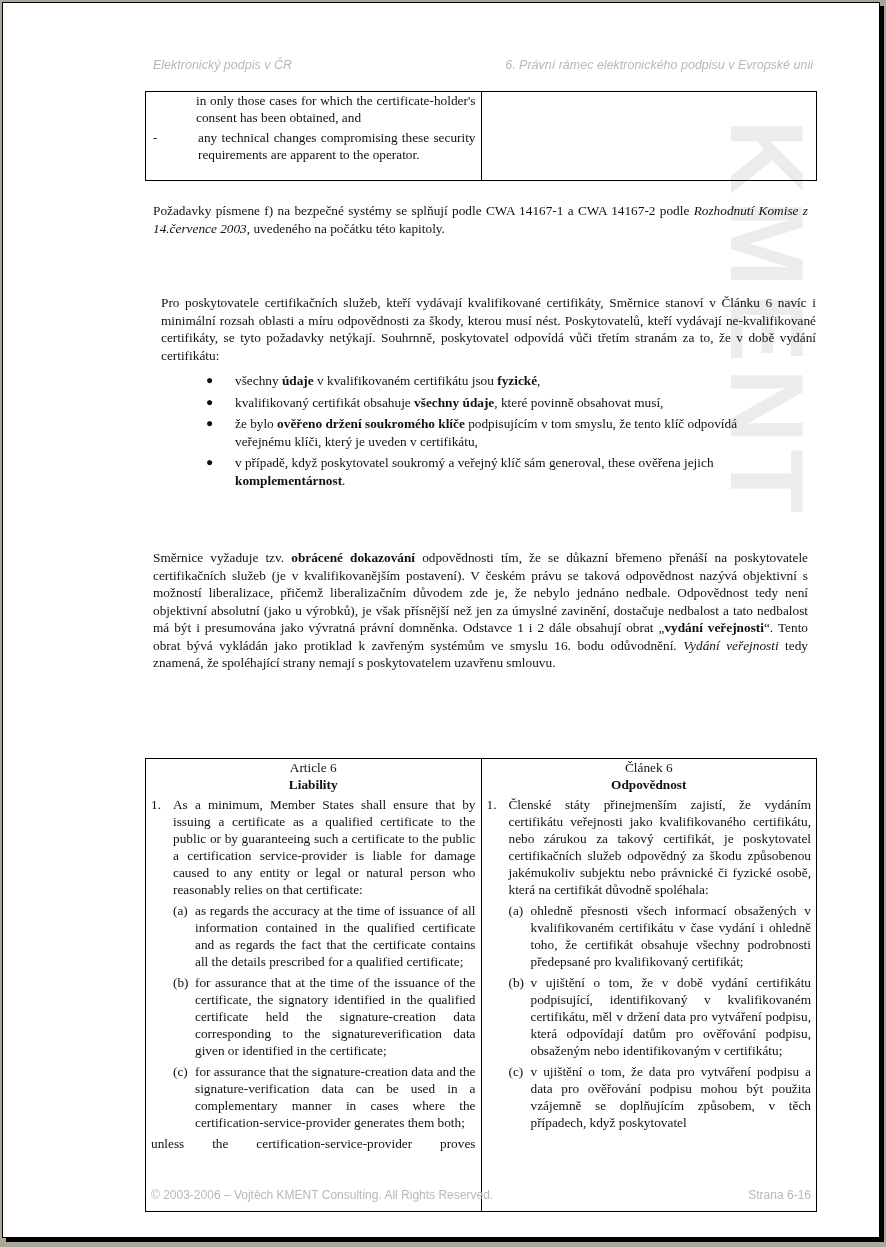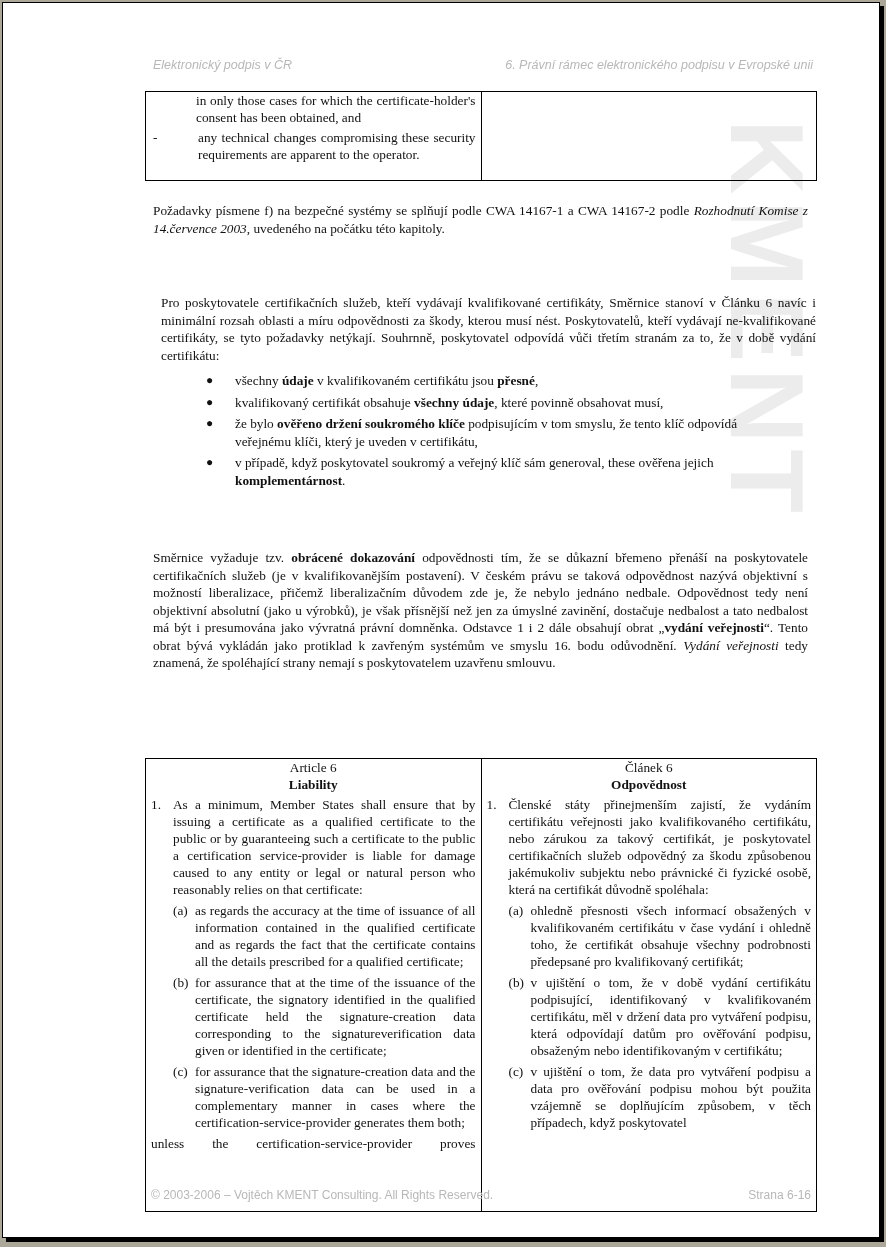--- a/index.html
+++ b/index.html
@@ -144,21 +144,21 @@
       </table>
 
     <div class="para p1">
       <span>Požadavky písmene f) na bezpečné systémy se splňují podle CWA 14167-1 a CWA 14167-2 podle </span><i>Rozhodnutí Komise z 14.července 2003</i><span>, uvedeného na počátku této kapitoly.</span>
     </div>
 
 
     <div class="para p2">Pro poskytovatele certifikačních služeb, kteří vydávají kvalifikované certifikáty, Směrnice stanoví v Článku 6 navíc i minimální rozsah oblasti a míru odpovědnosti za škody, kterou musí nést. Poskytovatelů, kteří vydávají ne-kvalifikované certifikáty, se tyto požadavky netýkají. Souhrnně, poskytovatel odpovídá vůči třetím stranám za to, že v době vydání certifikátu:</div>
 
     <ul class="bul">
-      <li><span class="dot">●</span><span>všechny </span><b>údaje</b><span> v kvalifikovaném certifikátu jsou </span><b>přesné</b><span>,</span></li>
+      <li><span class="dot">●</span><span>všechny </span><b>údaje</b><span> v kvalifikovaném certifikátu jsou </span><b>fyzické</b><span>,</span></li>
       <li><span class="dot">●</span><span>kvalifikovaný certifikát obsahuje </span><b>všechny údaje</b><span>, které povinně obsahovat musí,</span></li>
       <li><span class="dot">●</span><span>že bylo </span><b>ověřeno držení soukromého klíče</b><span> podpisujícím v tom smyslu, že tento klíč odpovídá veřejnému klíči, který je uveden v certifikátu,</span></li>
       <li><span class="dot">●</span><span>v případě, když poskytovatel soukromý a veřejný klíč sám generoval, these ověřena jejich </span><b>komplementárnost</b><span>.</span></li>
     </ul>
 
 
     <div class="para p4">
       <span>Směrnice vyžaduje tzv. </span><b>obrácené dokazování</b><span> odpovědnosti tím, že se důkazní břemeno přenáší na poskytovatele certifikačních služeb (je v kvalifikovanějším postavení). V českém právu se taková odpovědnost nazývá objektivní s možností liberalizace, přičemž liberalizačním důvodem zde je, že nebylo jednáno nedbale. Odpovědnost tedy není objektivní absolutní (jako u výrobků), je však přísnější než jen za úmyslné zavinění, dostačuje nedbalost a tato nedbalost má být i presumována jako vývratná právní domněnka. Odstavce 1 i 2 dále obsahují obrat „</span><b>vydání veřejnosti</b><span>“. Tento obrat bývá vykládán jako protiklad k zavřeným systémům ve smyslu 16. bodu odůvodnění. </span><i>Vydání veřejnosti</i><span> tedy znamená, že spoléhající strany nemají s poskytovatelem uzavřenu smlouvu.</span>
     </div>
 

